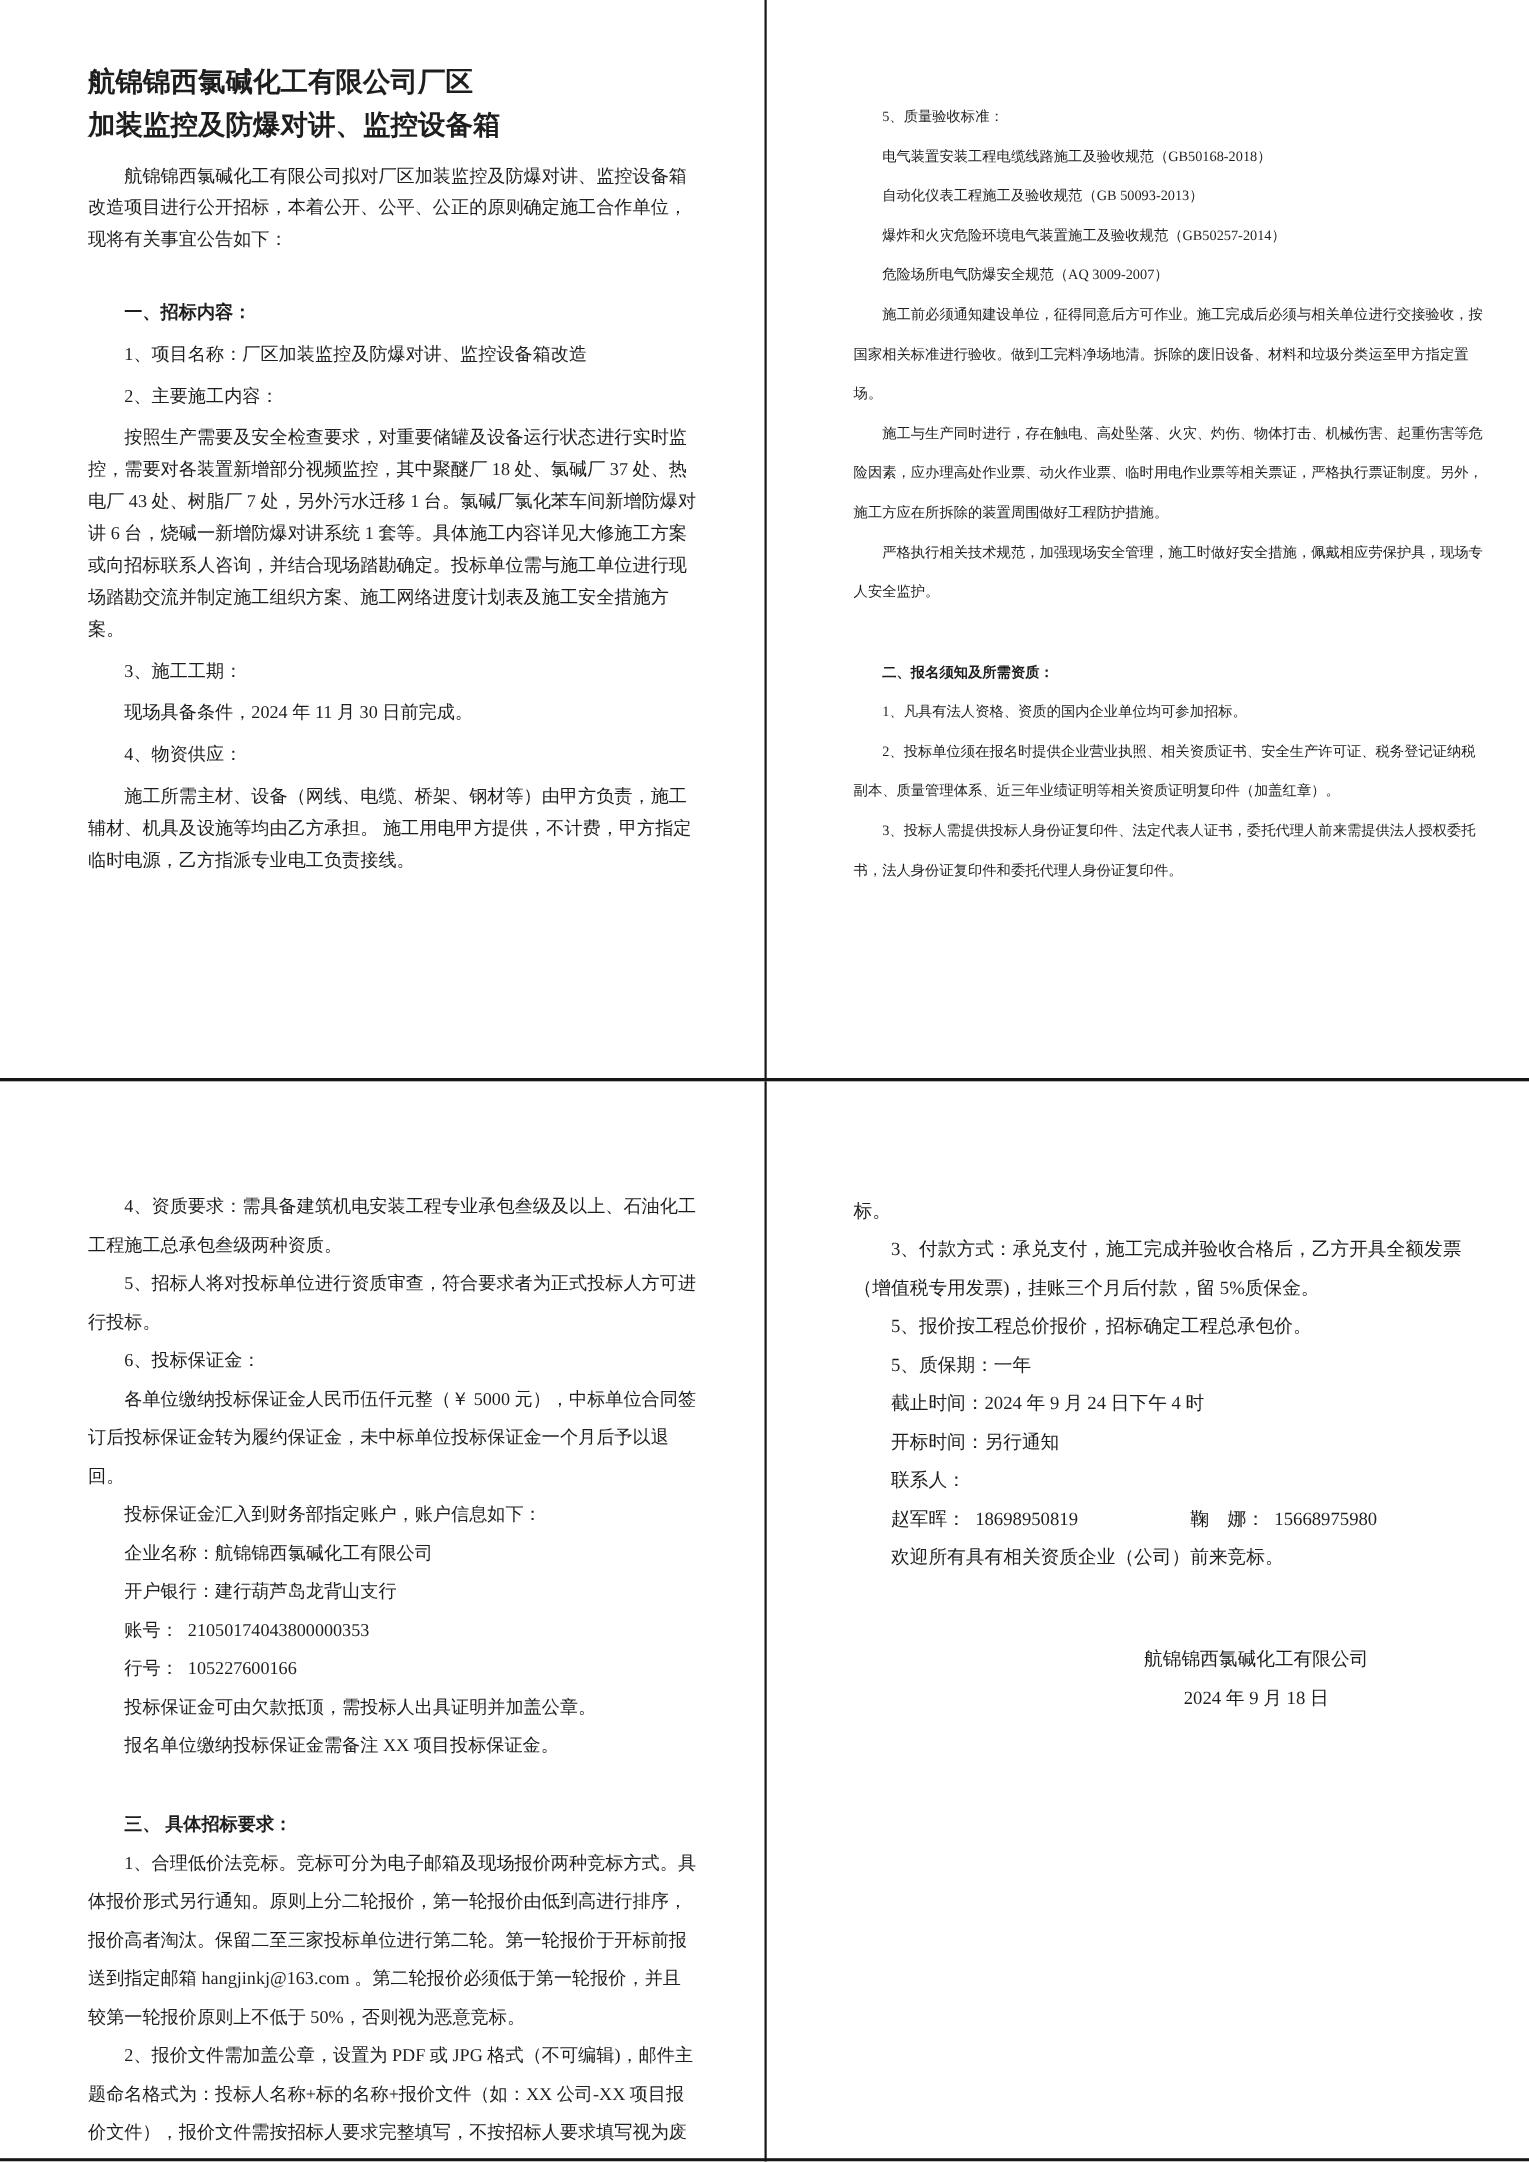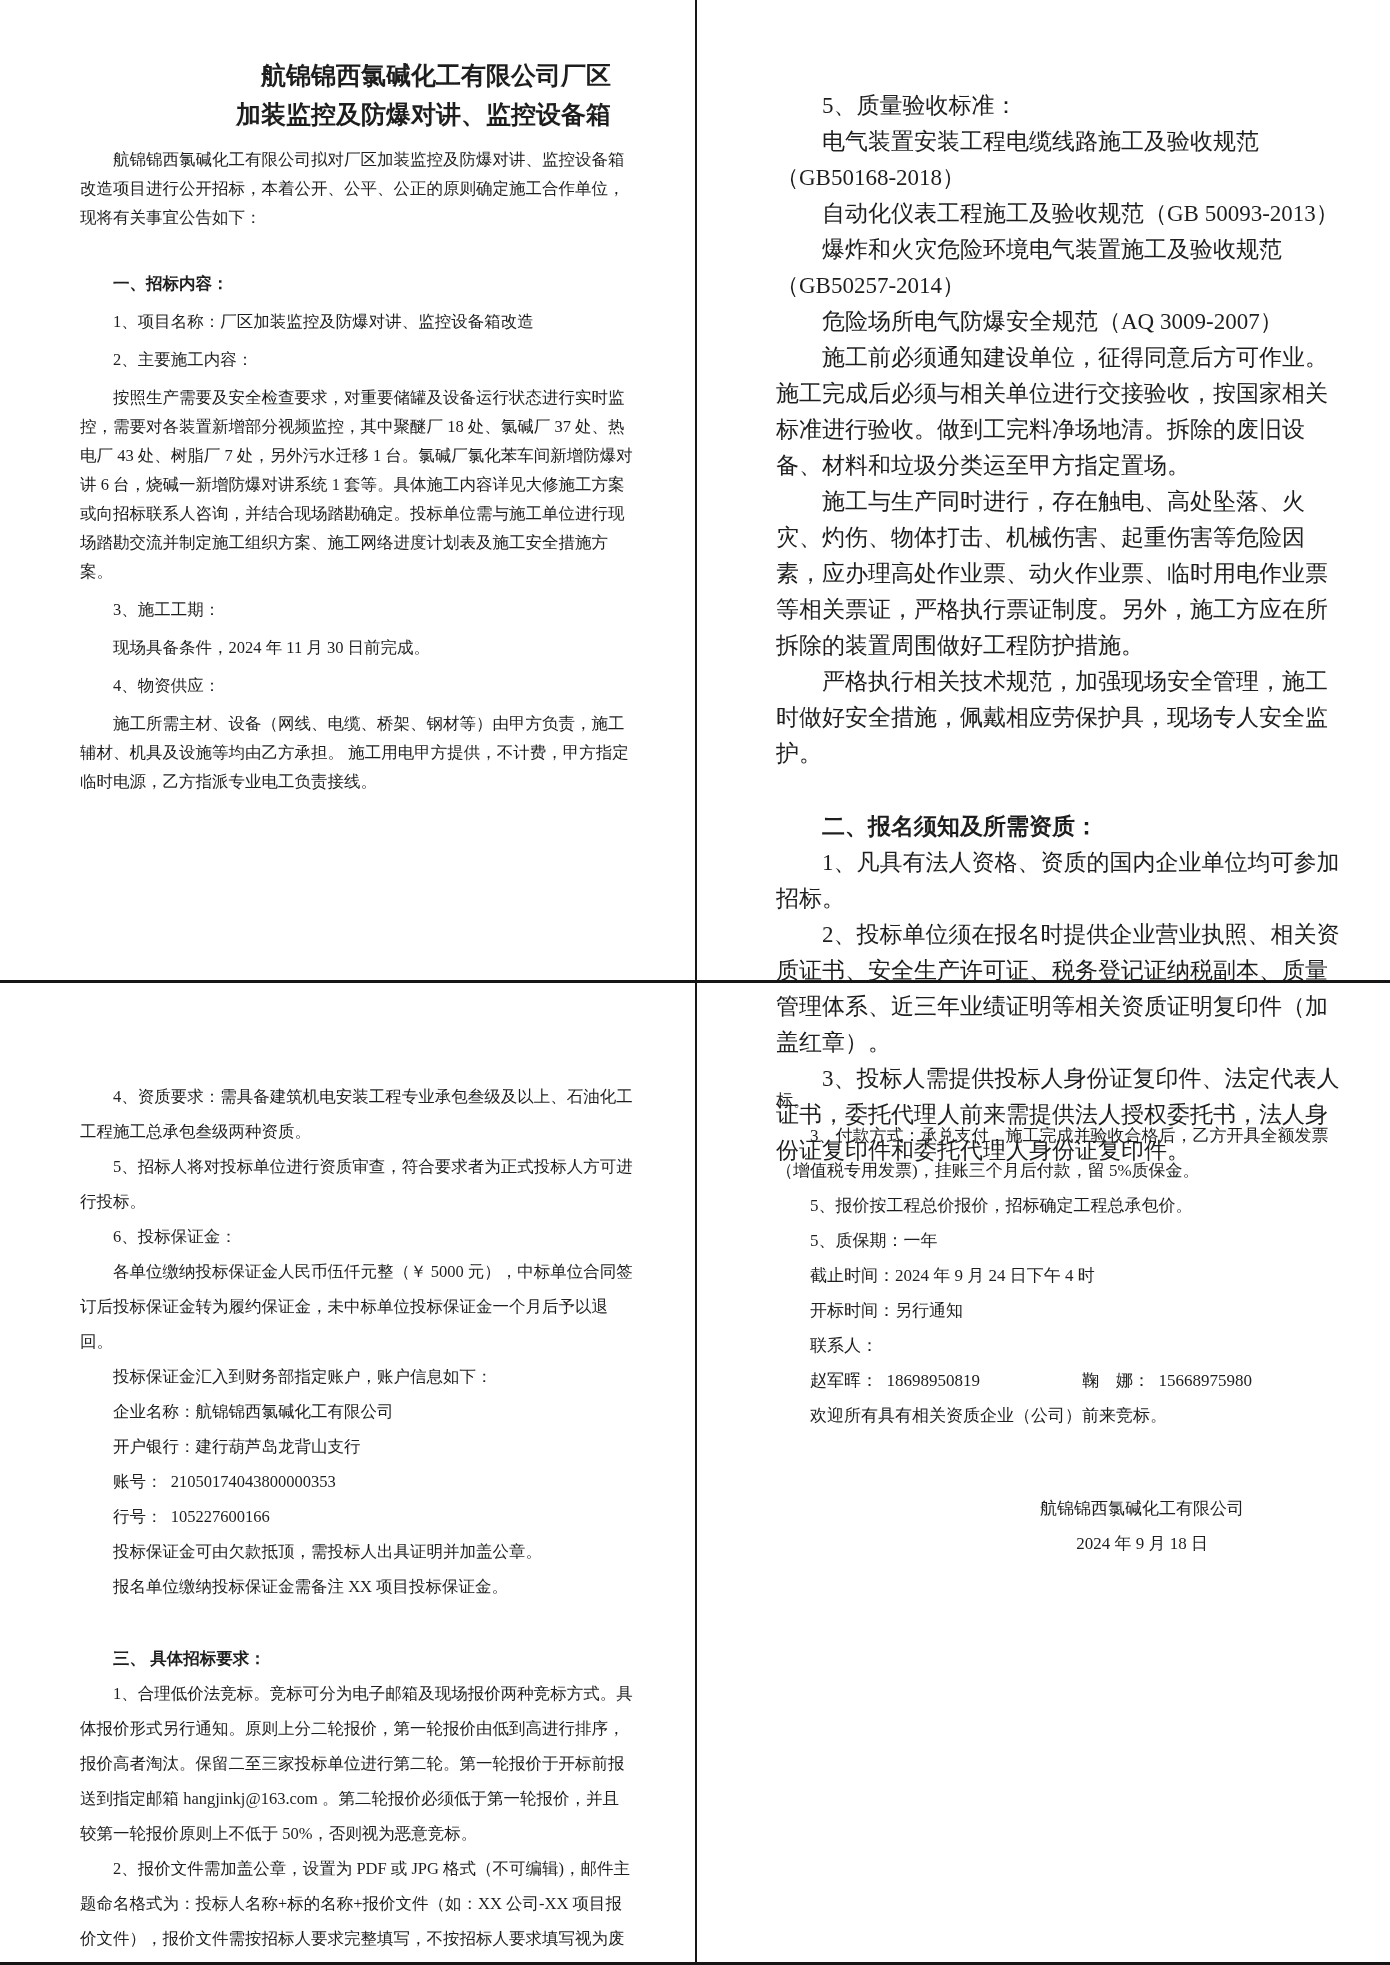--- a/index.html
+++ b/index.html
@@ -23,31 +23,31 @@
     position:absolute; left:0; top:980px; width:1390px; height:3px;
     background:#161616;
   }
   .bline {
     position:absolute; left:0; bottom:0; width:1390px; height:3px;
     background:#161616;
   }
 
   .col { position:absolute; }
   #p1l { left:80px;  top:56px;  width:555px; font-size:16.5px; line-height:29px; }
-  #p1r { left:776px; top:88px;  width:572px; font-size:23px;   line-height:36px; }
+  #p1r { left:776px; top:88px;  width:572px; font-size:13px;   line-height:36px; }
   #p2l { left:80px;  top:96px;  width:555px; font-size:16.5px; line-height:35px; }
   #p2r { left:776px; top:100px; width:572px; font-size:17px;   line-height:35px; }
 
   .blk { margin:0; white-space:pre-wrap; word-break:normal; }
   .p   { text-indent:2em; }
   .pf  { text-indent:0; }
   .h   { text-indent:2em; font-weight:bold;margin-top:37px; }
   .t   {
     font-weight:bold; font-size:25px; line-height:39px;
-    text-align:right; text-indent:0; margin-right:24px;
+    text-align:left; text-indent:0; margin-right:24px;
   }
   .gap-top { margin-top:11px; }
 
   #p1l .blk { margin-bottom:9px; }
   #p1l .t   { margin-bottom:0; }
   #p1r .blk, #p2l .blk, #p2r .blk { margin-bottom:0; }
 
   .sigc, .sigd { text-align:center; text-indent:0; margin-left:160px; }
   .sigc { margin-top:58px; }
 </style>

